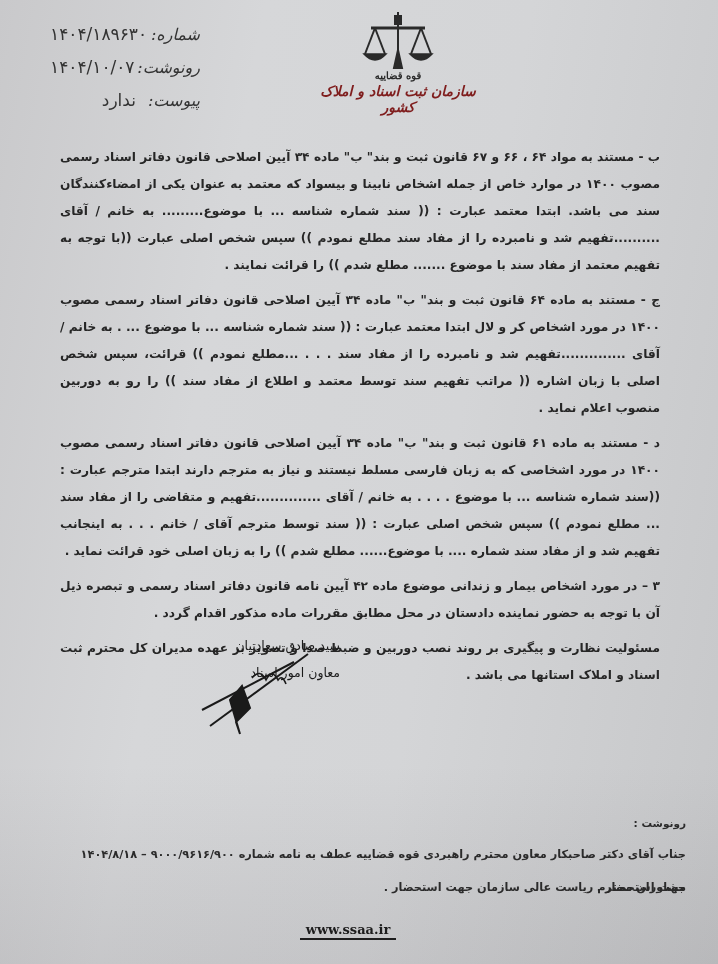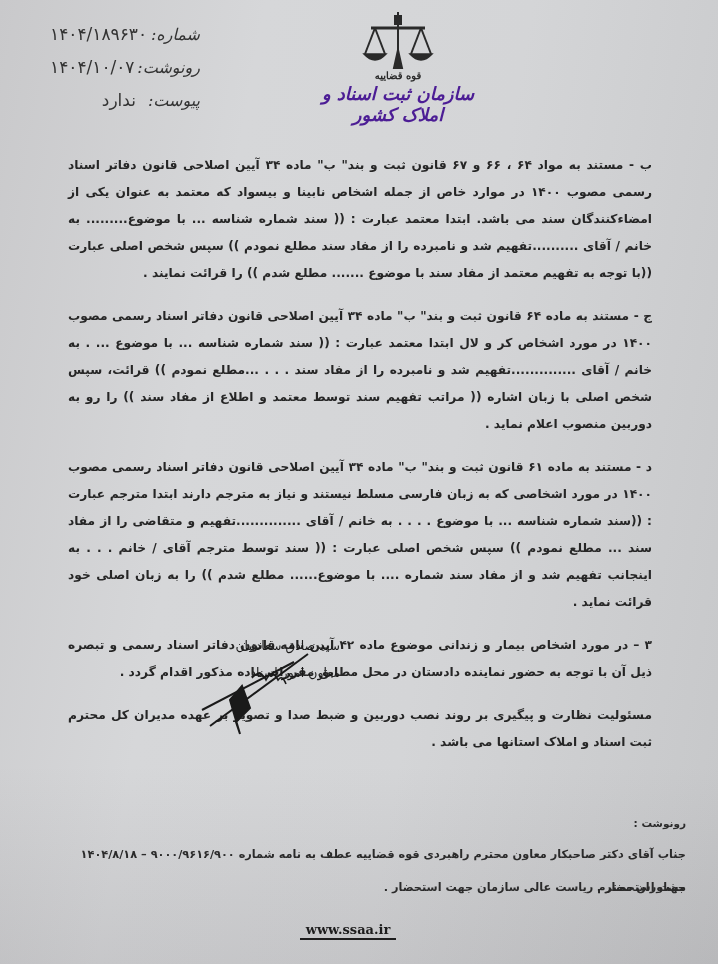--- a/index.html
+++ b/index.html
@@ -18,28 +18,28 @@
   }
   .meta { position: absolute; left: 50px; top: 24px; width: 150px; direction: rtl; }
   .meta-row { display: flex; justify-content: space-between; align-items: baseline; height: 33px; }
   .meta-label { font-family: "DejaVu Serif", serif; font-style: italic; font-size: 16px; color: #333; width: 46px; text-align: right; }
   .meta-value { font-size: 17px; color: #333; letter-spacing: 0.5px; direction: ltr; text-align: left; width: 104px; }
   .meta-value.rtl { direction: rtl; text-align: right; padding-right: 18px; }
 
   .logo { position: absolute; left: 318px; top: 10px; width: 160px; height: 120px; text-align: center; }
   .logo svg { display: block; margin: 0 auto; }
   .logo-line1 { font-family: "DejaVu Serif", serif; font-size: 10px; font-weight: bold; color: #2a2a2a; direction: rtl; margin-top: -2px; }
-  .logo-line2 { font-family: "DejaVu Serif", serif; font-size: 18px; font-weight: bold; color: #4c1d95; direction: rtl; font-style: italic; margin-top: 2px; }
+  .logo-line2 { font-family: "DejaVu Serif", serif; font-size: 14px; font-weight: bold; color: #7f1d1d; direction: rtl; font-style: italic; margin-top: 2px; }
 
   .body-text {
     position: absolute; left: 52px; top: 136px; width: 616px;
     direction: rtl; text-align: justify;
     font-size: 12.2px; font-weight: bold; line-height: 27px; color: #262626;
   }
-  .body-text p { margin: 16px; }
+  .body-text p { margin: 8px; }
 
   .signature { position: absolute; left: 190px; top: 638px; width: 150px; height: 100px; direction: rtl; }
   .sig-name, .sig-title { font-size: 12.5px; font-weight: normal; color: #1a1a1a; text-align: right; position: relative; z-index: 2; }
   .sig-title { margin-top: 12px; }
   .sig-scribble { position: absolute; left: 0; top: 0; z-index: 1; }
 
   .cc { position: absolute; left: 52px; top: 808px; width: 640px; direction: rtl; font-size: 11.3px; font-weight: bold; color: #2a2a2a; }
   .cc-heading { padding-right: 6px; height: 30px; line-height: 30px; font-size: 10.5px; }
   .cc-line { height: 33px; line-height: 33px; padding-right: 6px; }
 

